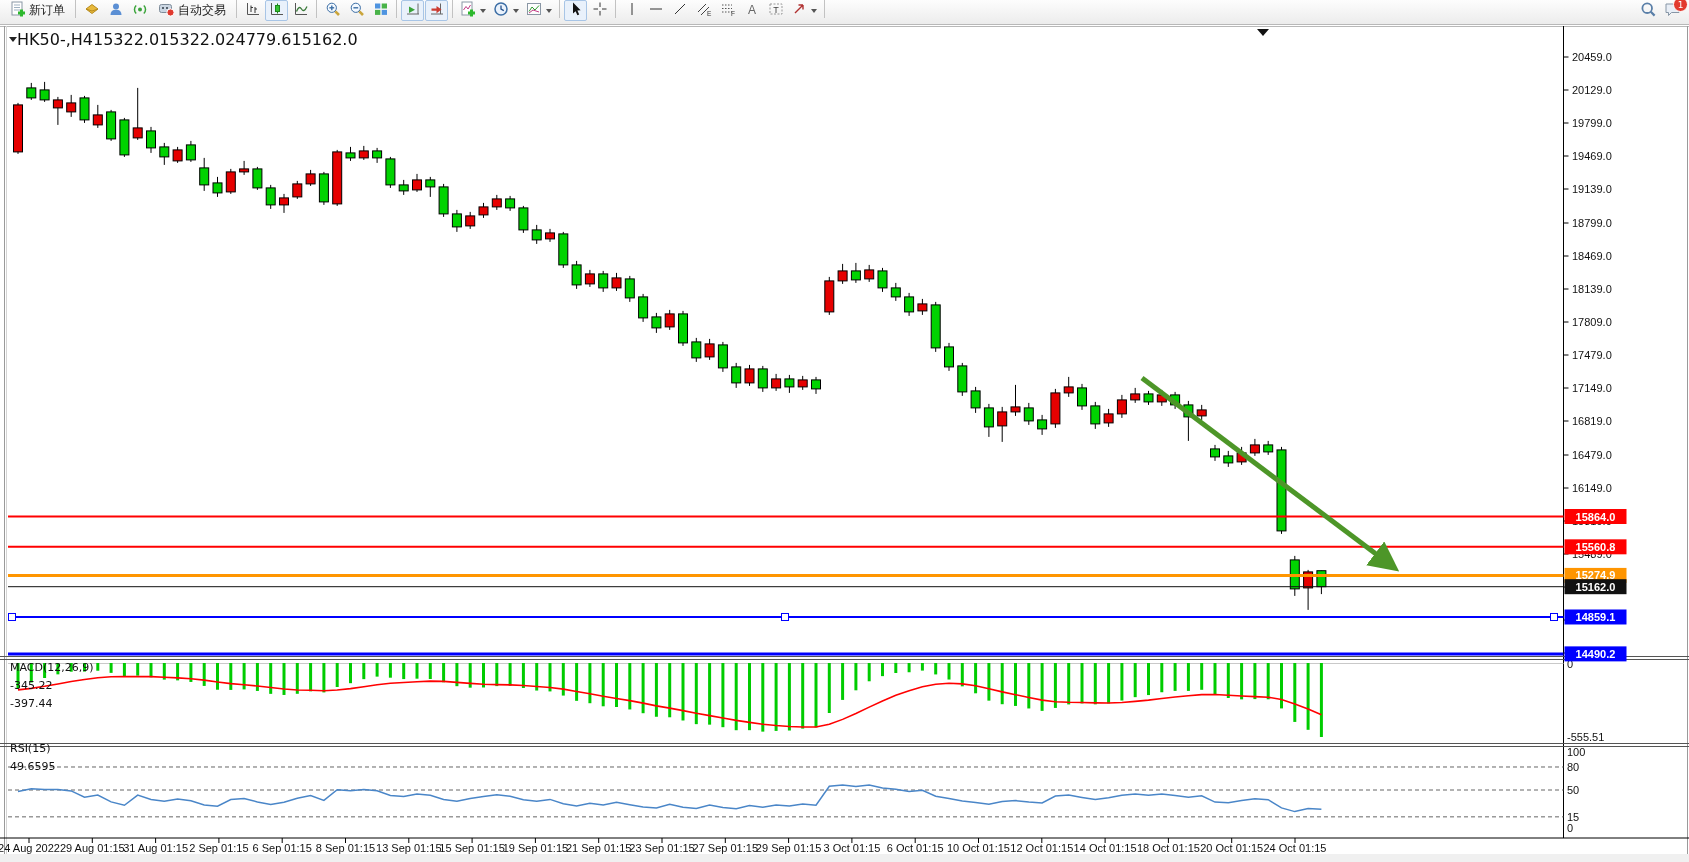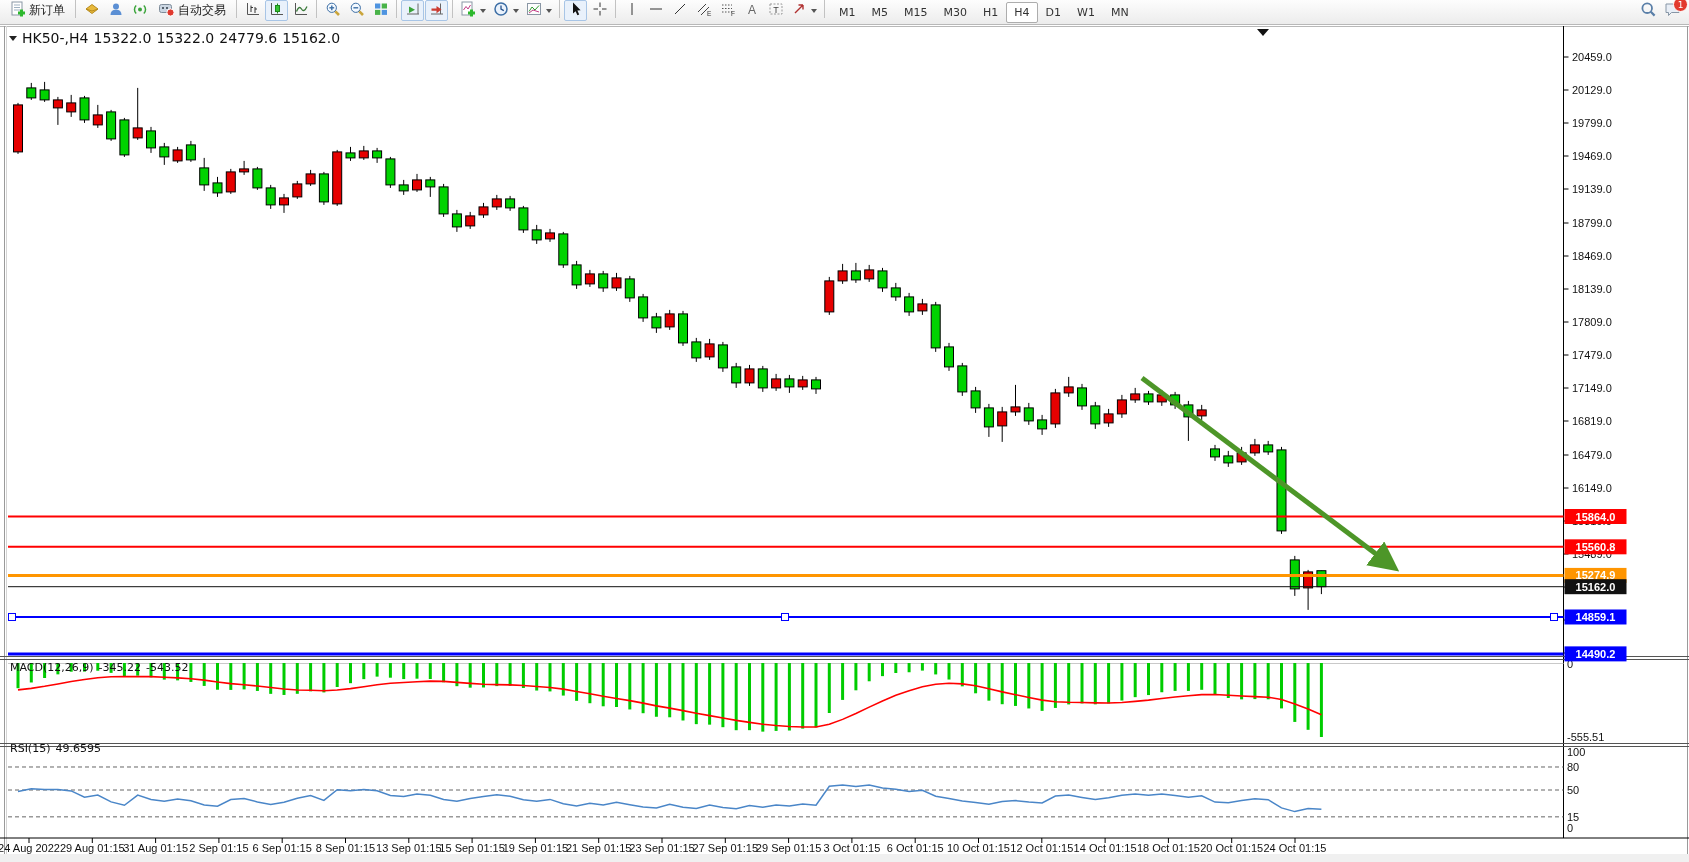--- a/index.html
+++ b/index.html
@@ -20,25 +20,25 @@
   .tf-group{display:flex;align-items:center;margin-left:2px;}
   .tf{font-size:11px;color:#333;padding:3px 7px;border:1px solid transparent;border-radius:2px;}
   .tf.active{background:#fff;border-color:#adadad;}
   .tb-spacer{flex:1;}
   .chatwrap{position:relative;}
   .nbadge{position:absolute;top:-4px;right:-4px;background:#e23a2e;color:#fff;border-radius:50%;
           width:13px;height:13px;font-size:9px;display:flex;align-items:center;justify-content:center;
           border:1px solid #fff;}
   
   .main{position:absolute;top:26px;left:0;width:1689px;height:836px;background:#fff;}
-  .chart-title{position:absolute;left:9px;top:4px;display:flex;align-items:center;gap:5px;
-               font-size:14px;color:#111;z-index:5;}
+  .chart-title{position:absolute;left:9px;top:4px;display:flex;align-items:center;
+               font-size:16px;color:#111;z-index:5;}
   .tri{width:0;height:0;border-left:4px solid transparent;border-right:4px solid transparent;
        border-top:5px solid #222;}
-  .ind-label{position:absolute;left:10px;font-size:11px;color:#111;z-index:5;display:flex;gap:5px;}
+  .ind-label{position:absolute;left:10px;font-size:11px;color:#111;z-index:5;display:flex;gap:5px;flex-direction:column;}
   svg text{font-family:"Liberation Sans","DejaVu Sans",sans-serif;}
 </style>
 </head>
 <body>
 
 <div class="tb">
 
   <div class="tbtn labeled">
     <span><svg width="16" height="16">
           <rect x="2" y="1" width="10" height="13" fill="#fff" stroke="#8a97a5"></rect>
@@ -222,31 +222,20 @@
         </svg></span>
   </div>
   <div class="tbtn">
     <span><svg width="16" height="16">
           <path d="M4 12 L12 4 M12 4 h-4.5 M12 4 v4.5" stroke="#b03030" fill="none" stroke-width="1.4"></path>
         </svg></span>
     <span class="caret"></span>
   </div>
   <div class="sep"></div>
 
-  <div class="tf-group" id="tfgroup">
-      <div class="tf">M1</div>
-      <div class="tf">M5</div>
-      <div class="tf">M15</div>
-      <div class="tf">M30</div>
-      <div class="tf">H1</div>
-      <div class="tf active">H4</div>
-      <div class="tf">D1</div>
-      <div class="tf">W1</div>
-      <div class="tf">MN</div>
-    </div>
 
   <div class="tb-spacer"></div>
 
   <div class="tbtn">
     <span><svg width="17" height="17">
           <circle cx="7.2" cy="7.2" r="4.8" fill="none" stroke="#5a7fa8" stroke-width="1.8"></circle>
           <line x1="10.8" y1="10.8" x2="14.6" y2="14.6" stroke="#5a7fa8" stroke-width="2.2"></line>
         </svg></span>
   </div>
   <div class="tbtn chatwrap">
@@ -263,21 +252,21 @@
     <span>HK50-,H4</span>
     <span>15322.0</span>
     <span>15322.0</span>
     <span>24779.6</span>
     <span>15162.0</span>
   </div>
 
   <div class="ind-label" style="top:635px">
     <span>MACD(12,26,9)</span>
     <span>-345.22</span>
-    <span>-543.52</span>
+    <span>-397.44</span>
   </div>
   <div class="ind-label" style="top:716px">
     <span>RSI(15)</span>
     <span>49.6595</span>
   </div>
 
   <svg id="cv" width="1689" height="836">
       <line x1="0" y1="0.5" x2="1689" y2="0.5" stroke="#b8b8b8"></line>
       <line x1="4.5" y1="0" x2="4.5" y2="836" stroke="#9a9a9a"></line>
       <line x1="6.5" y1="0" x2="6.5" y2="836" stroke="#d5d5d5"></line>

